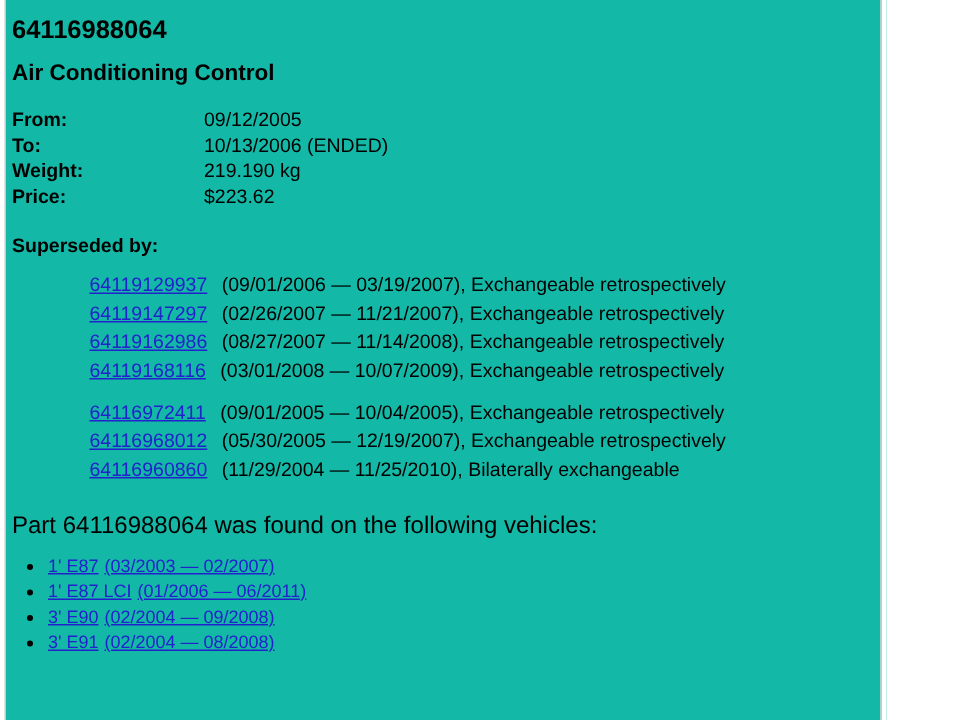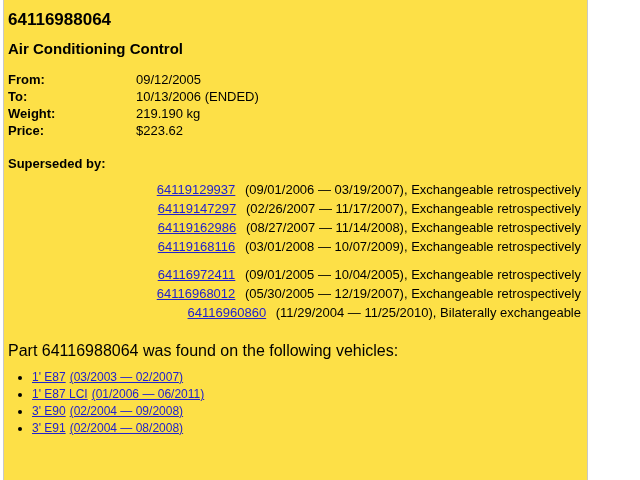--- a/index.html
+++ b/index.html
@@ -14,21 +14,21 @@
     font-size: 13px;
     color: #000000;
     overflow: hidden;
   }
   .page {
     position: relative;
     width: 591px;
     height: 480px;
     box-sizing: border-box;
     padding: 8px 10px 0 8px;
-    background: #fde047;
+    background: #14b8a6;
   }
   .edge-left {
     position: absolute;
     left: 0; top: 0;
     width: 3px; height: 480px;
     background: #ffffff;
     border-right: 1px solid #c8c8c8;
   }
   .edge-right {
     position: absolute;
@@ -69,21 +69,20 @@
   }
   .section-heading {
     font-weight: bold;
     font-size: 13px;
     margin: 17px 0 0 0;
   }
   .ref-list {
     margin: 9px 0 0 0;
     padding: 0;
     list-style: none;
-    text-align: right;
   }
   .ref-row {
     padding: 1px 0;
     white-space: nowrap;
     line-height: 17px;
   }
   .ref-indent {
     display: inline-block;
     width: 48px;
   }
@@ -157,21 +156,21 @@
   <div class="section-heading">Superseded by:</div>
   <ul class="ref-list">
     <li class="ref-row">
       <span class="ref-indent"></span>
       <a class="ref-link" href="#">64119129937</a>
       <span class="ref-text">(09/01/2006 — 03/19/2007), Exchangeable retrospectively</span>
     </li>
     <li class="ref-row">
       <span class="ref-indent"></span>
       <a class="ref-link" href="#">64119147297</a>
-      <span class="ref-text">(02/26/2007 — 11/17/2007), Exchangeable retrospectively</span>
+      <span class="ref-text">(02/26/2007 — 11/21/2007), Exchangeable retrospectively</span>
     </li>
     <li class="ref-row">
       <span class="ref-indent"></span>
       <a class="ref-link" href="#">64119162986</a>
       <span class="ref-text">(08/27/2007 — 11/14/2008), Exchangeable retrospectively</span>
     </li>
     <li class="ref-row">
       <span class="ref-indent"></span>
       <a class="ref-link" href="#">64119168116</a>
       <span class="ref-text">(03/01/2008 — 10/07/2009), Exchangeable retrospectively</span>

